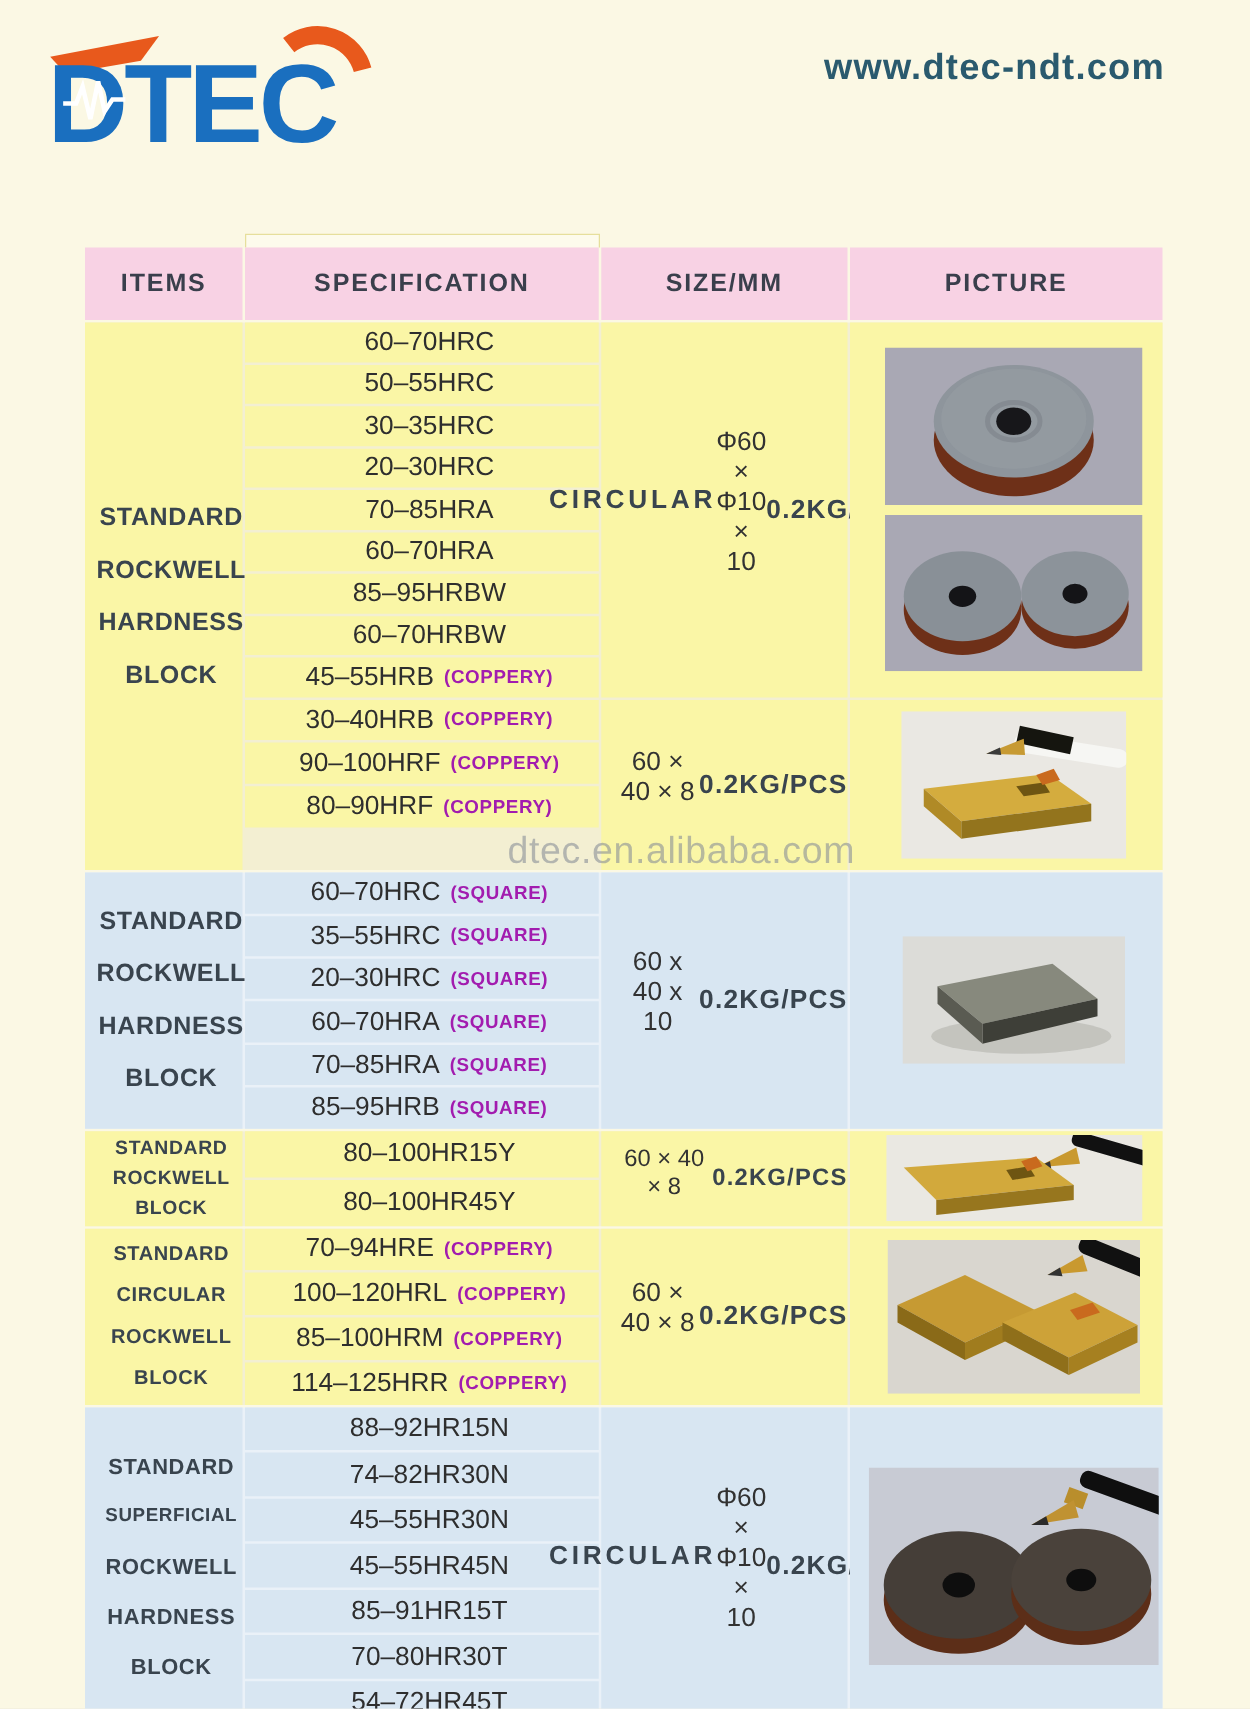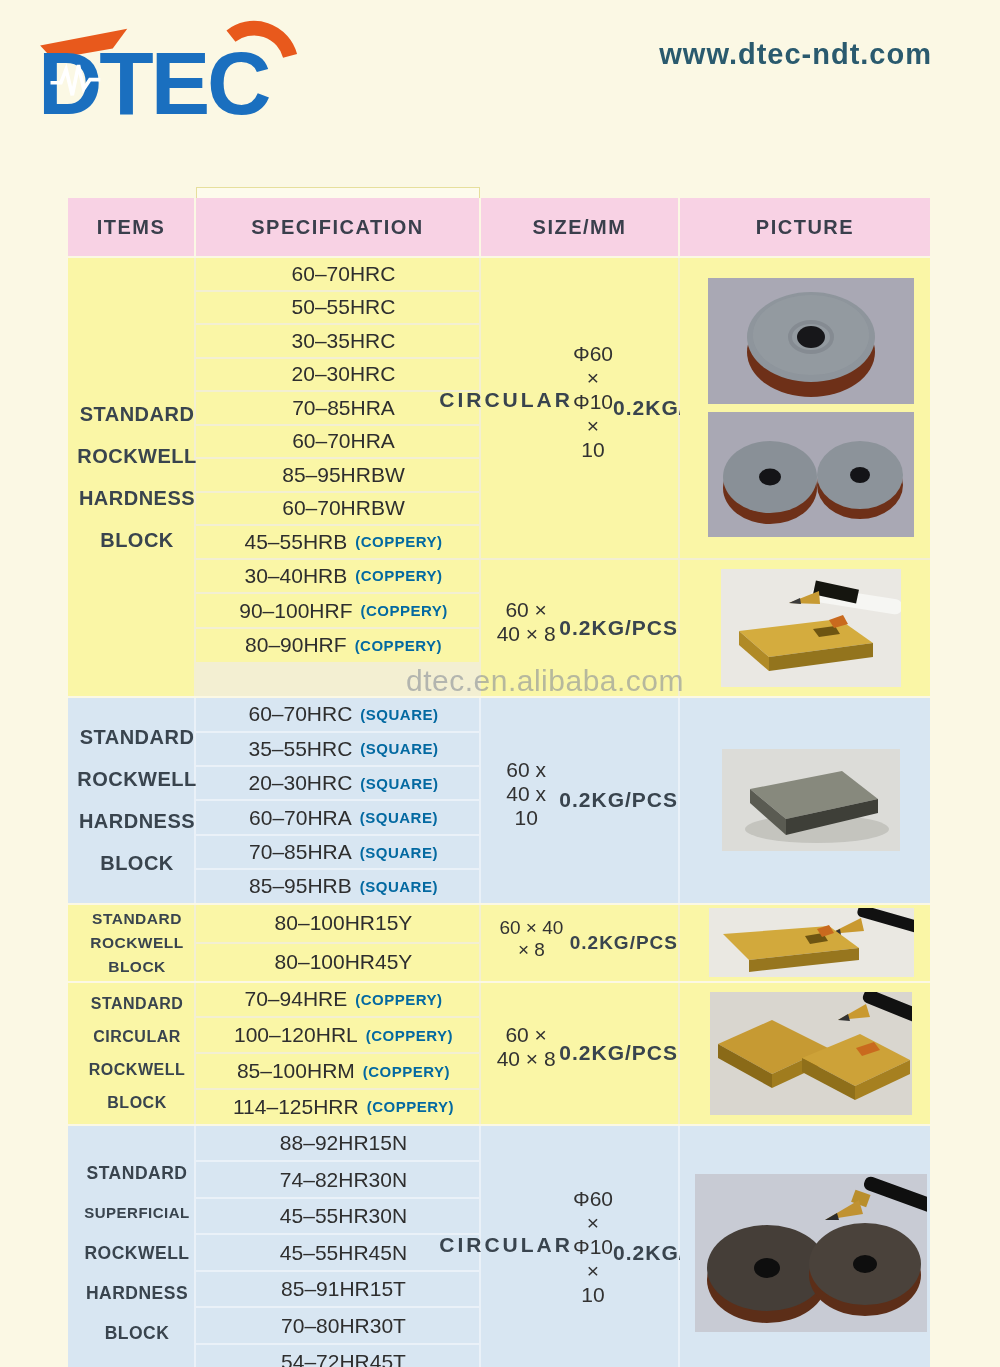--- a/index.html
+++ b/index.html
@@ -37,21 +37,21 @@
   .cell{display:flex;align-items:center;justify-content:center;padding-left:12px;}
   .items{grid-column:1;grid-row:1/-1;flex-direction:column;font-weight:bold;color:#39444E;
          text-align:center;letter-spacing:0.5px;}
   .s1 .items .ln,.s2 .items .ln{font-size:20px;line-height:42px;}
   .s3 .items .ln{font-size:15.5px;line-height:24px;}
   .s4 .items .ln{font-size:16px;line-height:33px;}
   .s5 .items .ln{font-size:17.5px;line-height:40px;}
   .s5 .items .ln.small{font-size:15px;}
 
   .spec{grid-column:2;font-size:21px;color:#2E2E2E;}
-  .spec .sfx{font-size:15px;font-weight:bold;margin-left:8px;letter-spacing:0.5px;color:#0369a1;}
+  .spec .sfx{font-size:15px;font-weight:bold;margin-left:8px;letter-spacing:0.5px;color:#a21caf;}
 
   .size{color:#323232;text-align:center;}
   .size .shape{font-weight:bold;font-size:21px;letter-spacing:3px;margin-bottom:16px;color:#39444E;}
   .size .dims{font-size:21px;margin-bottom:12px;}
   .size .wt{font-weight:bold;font-size:21px;letter-spacing:1px;color:#39444E;}
   .size.two .dims{margin-bottom:12px;}
   .s3 .size .dims{font-size:19px;margin-bottom:8px;}
   .s3 .size .wt{font-size:19px;}
 
   .photo{flex-direction:column;gap:8px;}

